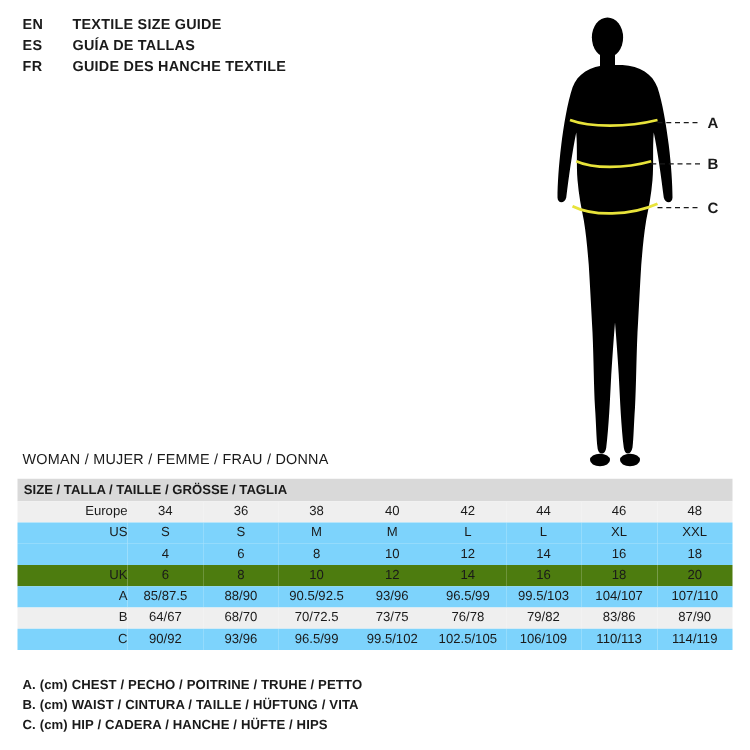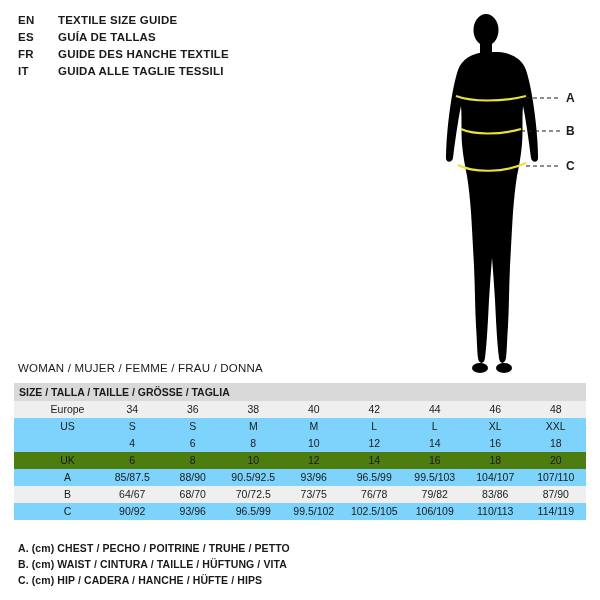--- a/index.html
+++ b/index.html
@@ -80,21 +80,21 @@
   }
   .size-table th, .size-table td {
     padding: 0;
     height: 17px;
     line-height: 17px;
     text-align: center;
     font-weight: normal;
     color: #1a1a1a;
   }
   .size-table .rowhead {
-    text-align: center;
+    text-align: right;
     padding-left: 19px;
     width: 88px;
   }
   .row-title td {
     background: #d9d9d9;
     text-align: left;
     padding-left: 5px;
     font-weight: bold;
     font-size: 10.5px;
     height: 18px;
@@ -126,24 +126,20 @@
       <span class="lang-code">EN</span>
       <span class="lang-text">TEXTILE SIZE GUIDE</span>
     </div>
     <div class="lang-row">
       <span class="lang-code">ES</span>
       <span class="lang-text">GUÍA DE TALLAS</span>
     </div>
     <div class="lang-row">
       <span class="lang-code">FR</span>
       <span class="lang-text">GUIDE DES HANCHE TEXTILE</span>
-    </div>
-    <div class="lang-row">
-      <span class="lang-code">IT</span>
-      <span class="lang-text">GUIDA ALLE TAGLIE TESSILI</span>
     </div>
   </div>
 
   <div class="figure-wrap">
     <svg width="200" height="375" viewBox="0 0 200 375" xmlns="http://www.w3.org/2000/svg">
       <g fill="#000000">
 
         <ellipse cx="86" cy="22" rx="12.5" ry="16"></ellipse>
 
         <rect x="80" y="34" width="12" height="12"></rect>

